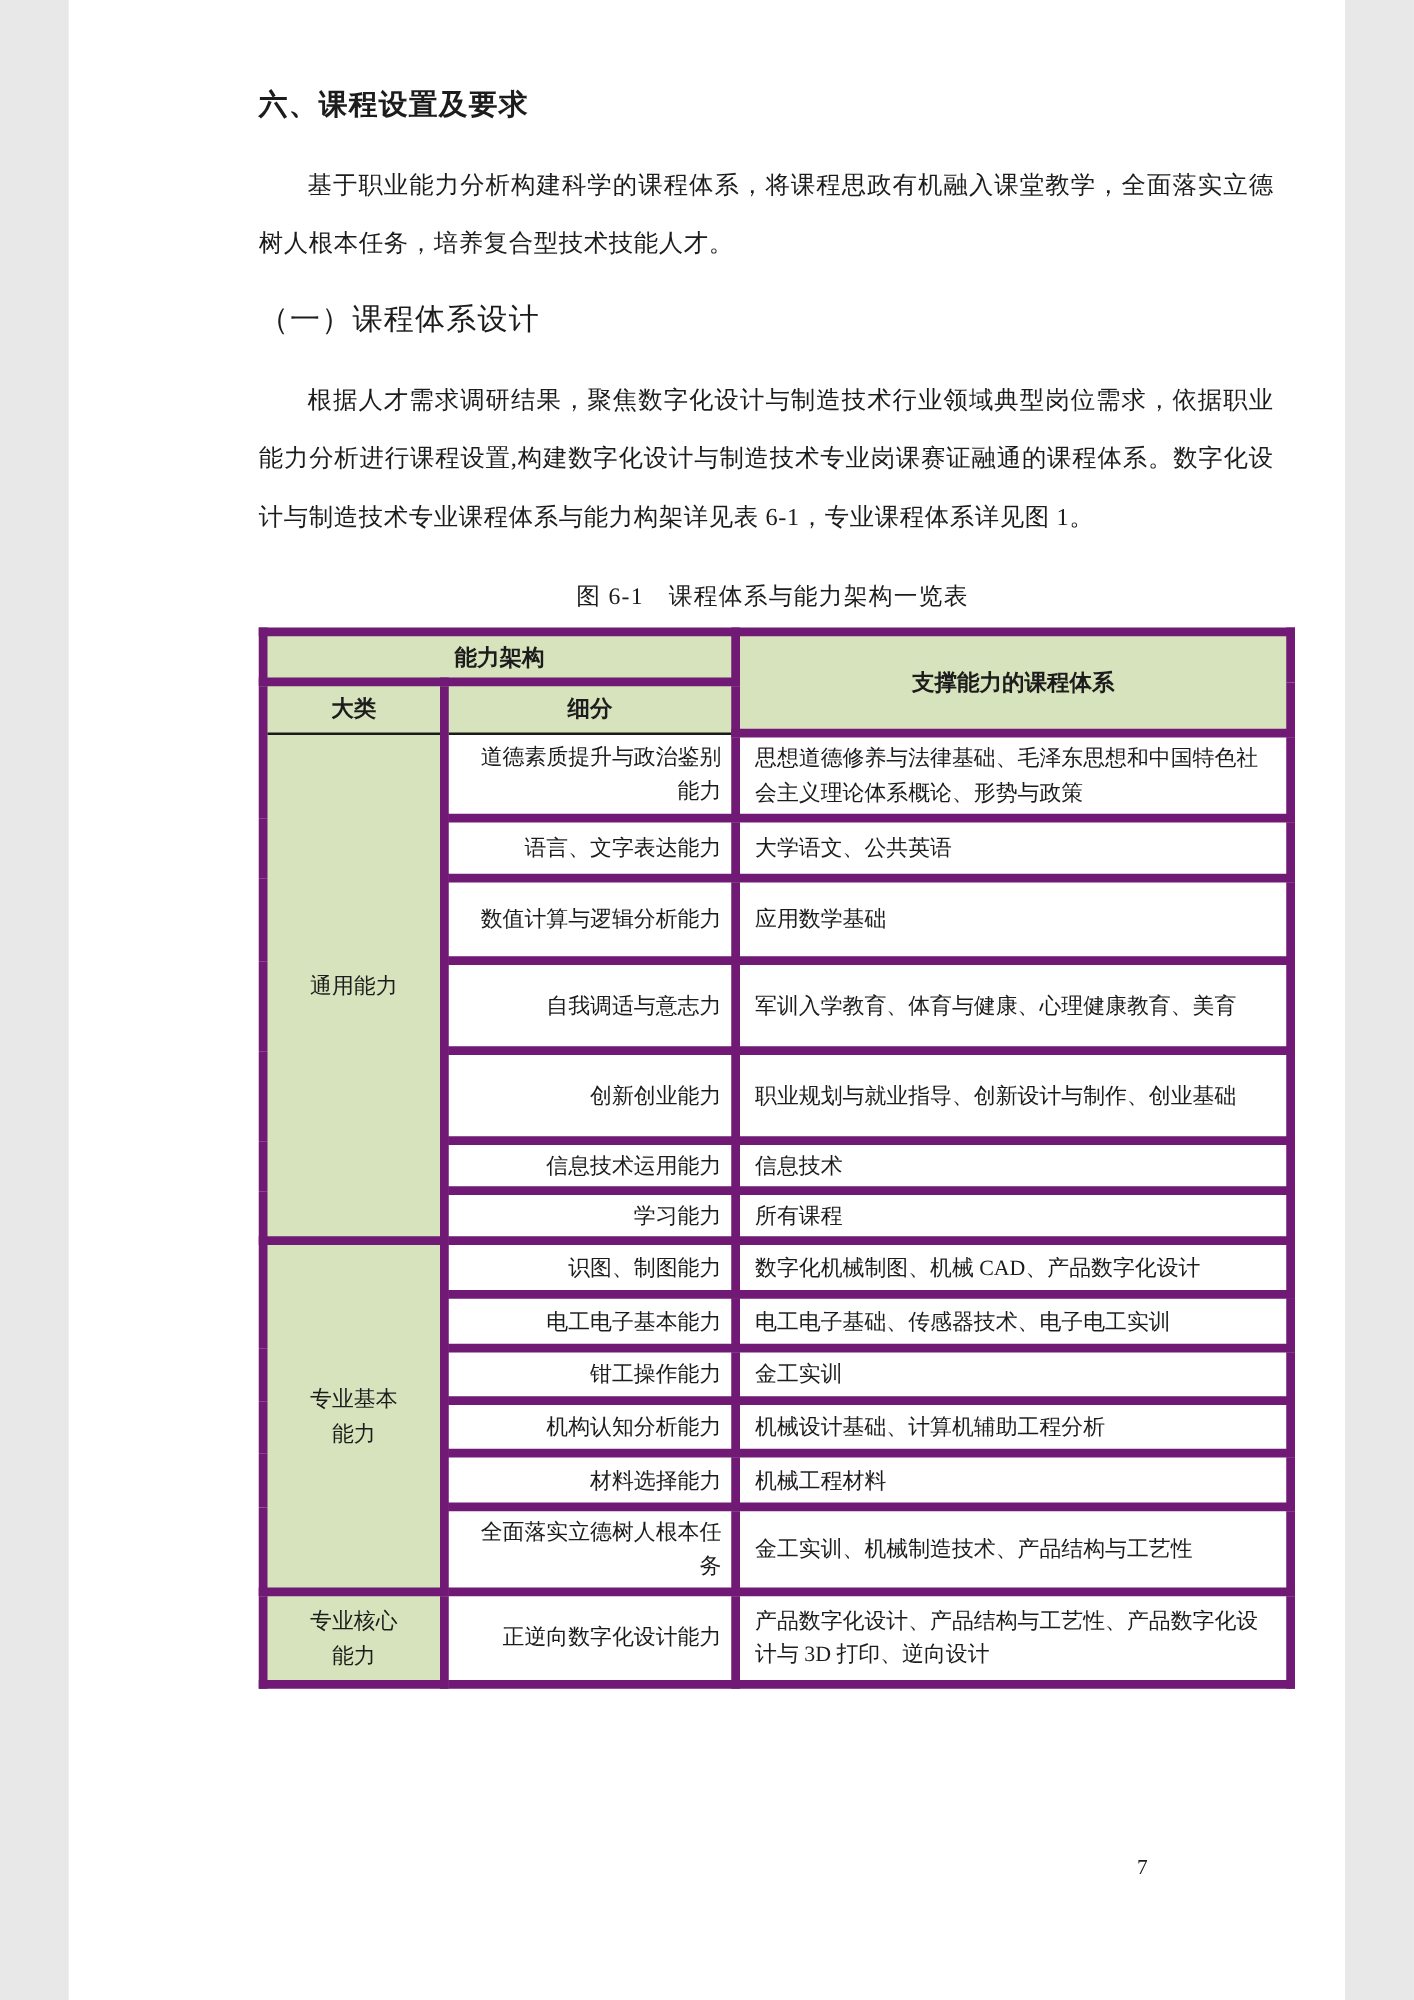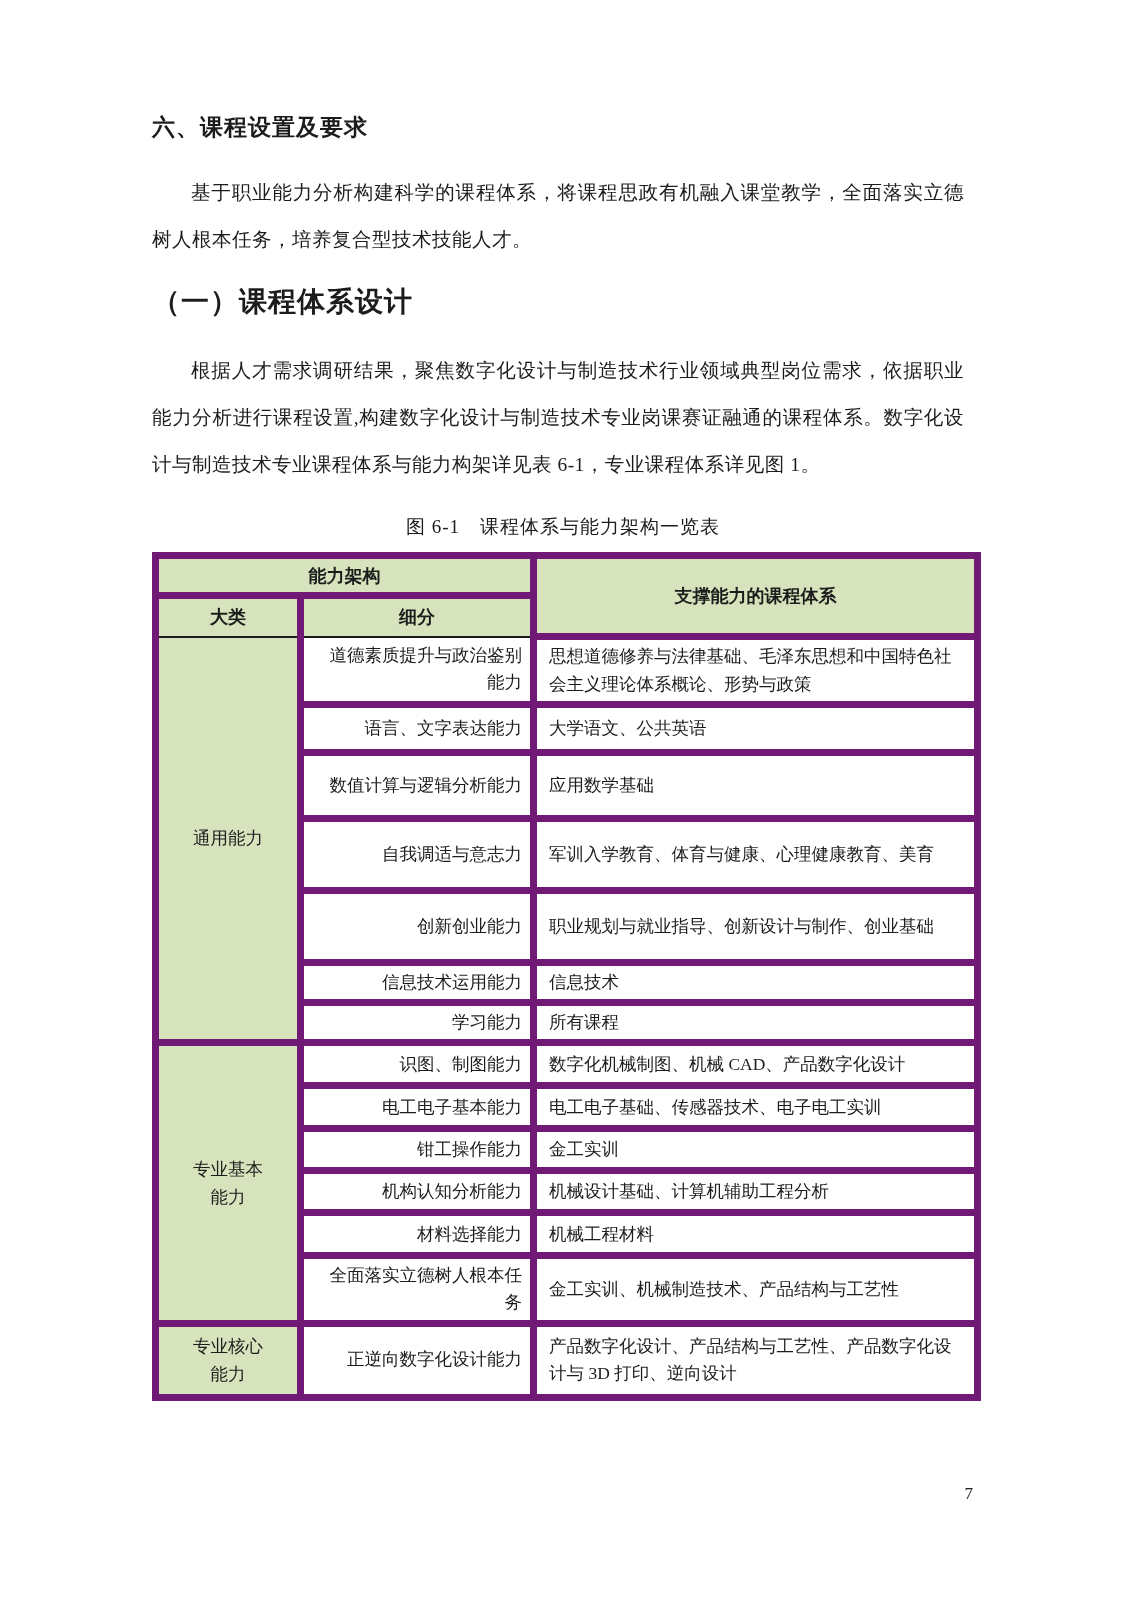--- a/index.html
+++ b/index.html
@@ -1,23 +1,23 @@
 <!DOCTYPE html>
 <html><head>
 <meta charset="utf-8">
 <style>
   html, body { margin: 0; padding: 0; background: #e8e8e8; }
   .page {
     position: relative;
-    width: 1131px;
+    width: 1021px;
     height: 1600px;
     margin: 0 auto;
     background: #ffffff;
     box-sizing: border-box;
-    padding: 112px 152px 0 152px;
+    padding: 68px 152px 0 152px;
     font-family: "Liberation Serif", "DejaVu Serif", serif;
     color: #1c1c1c;
     overflow: hidden;
   }
   .section-heading {
     margin: 0;
     font-family: "Liberation Sans", "DejaVu Sans", sans-serif;
     font-size: 23px;
     font-weight: 700;
     letter-spacing: 1px;
@@ -27,22 +27,22 @@
     width: 812px;
     font-size: 19.5px;
     line-height: 47px;
     text-align: justify;
     text-indent: 2em;
     letter-spacing: 0.5px;
   }
   .sub-heading {
     margin: 20px 0 0 0;
     font-family: "Liberation Sans", "DejaVu Sans", sans-serif;
-    font-size: 28px;
-    font-weight: 700;
+    font-size: 24px;
+    font-weight: 400;
     letter-spacing: 1px;
   }
   .table-caption {
     margin: 26px 0 12px 0;
     width: 822px;
     text-align: center;
     font-size: 19px;
     letter-spacing: 1px;
   }
   table.cap-table {

